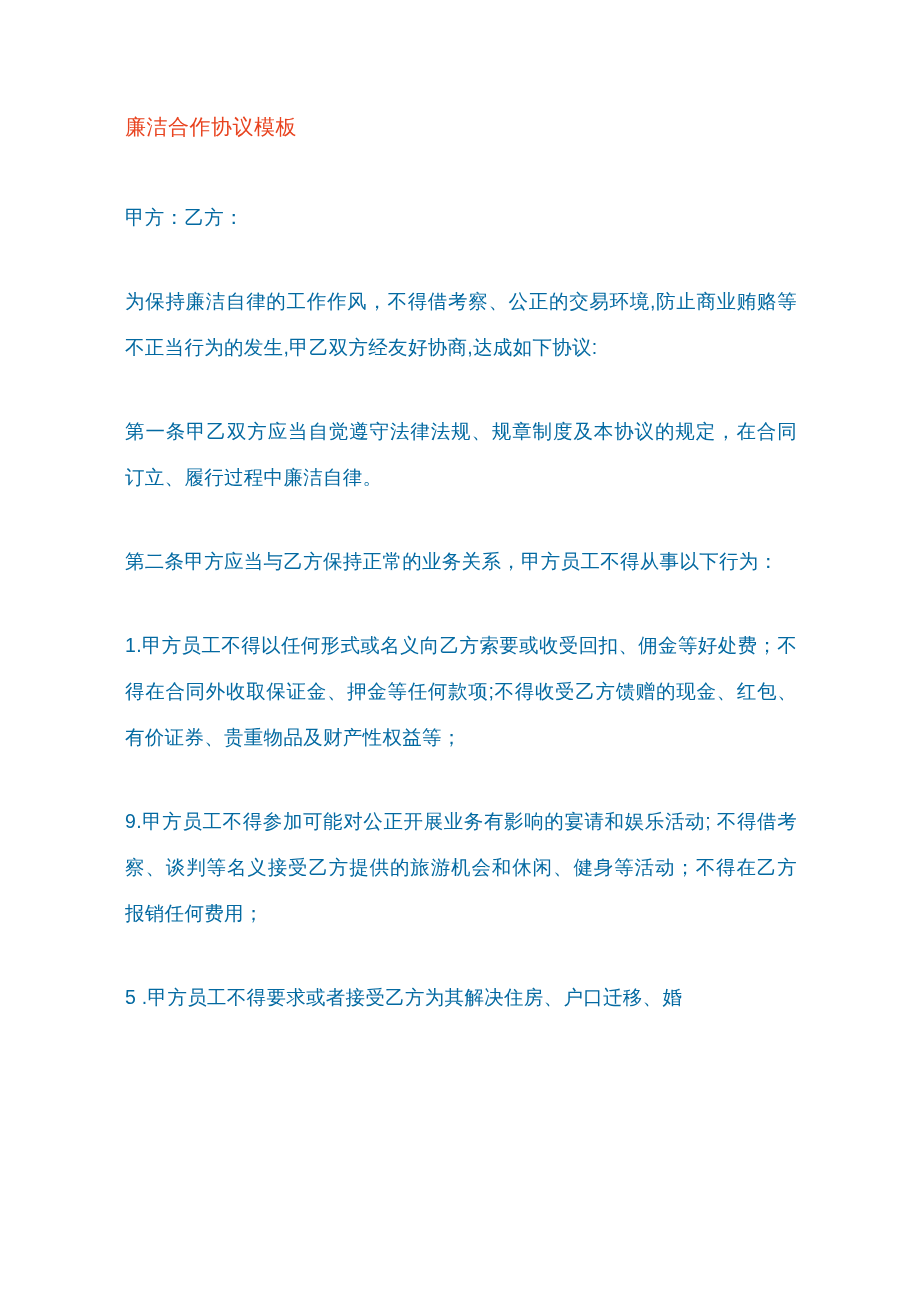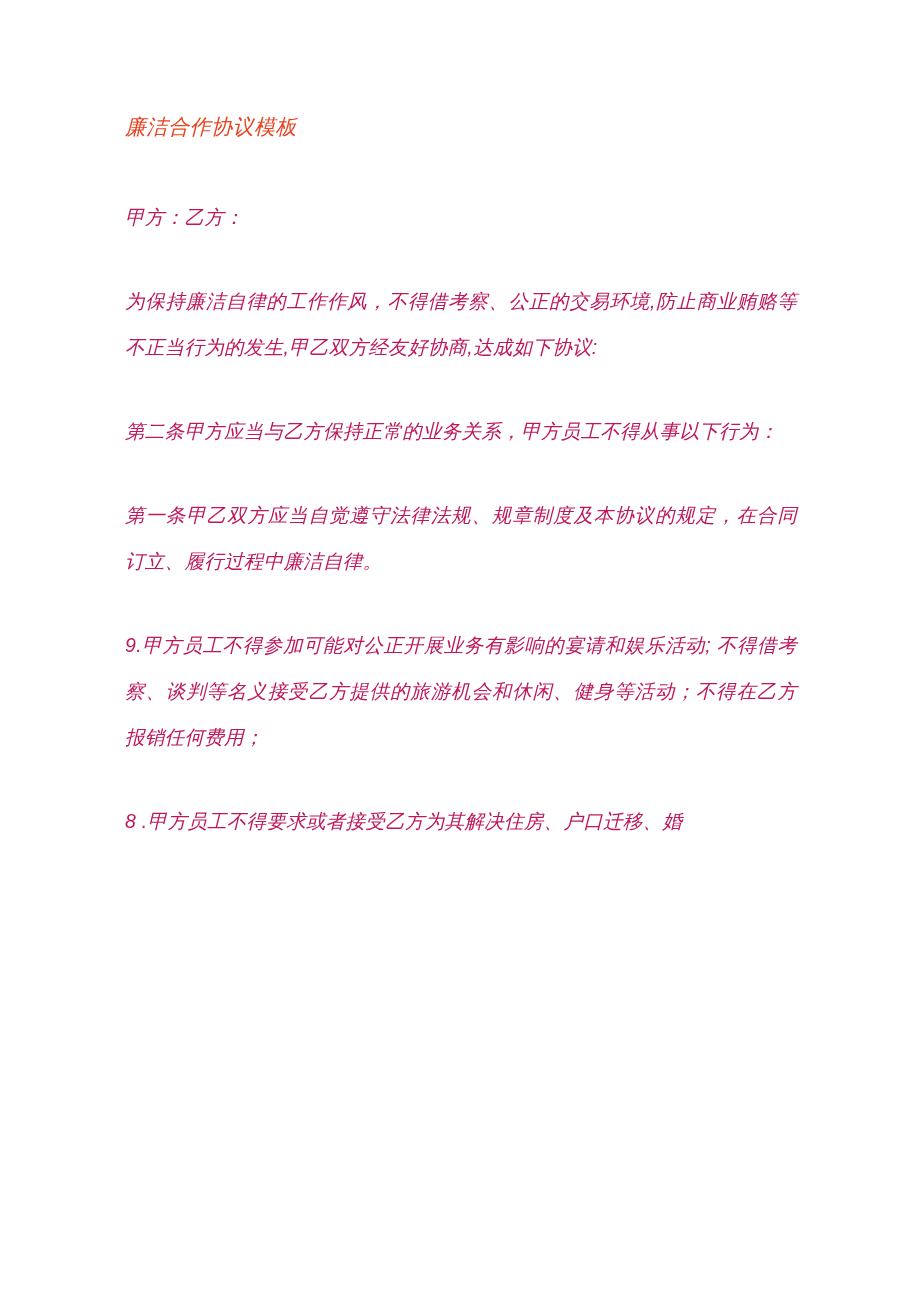--- a/index.html
+++ b/index.html
@@ -12,63 +12,63 @@
     color: #000000;
   }
   .page {
     position: relative;
     width: 920px;
     height: 1301px;
     margin: 0 auto;
     background: #ffffff;
     overflow: hidden;
     box-sizing: border-box;
-    font-style: italic;
   }
   .doc-body {
     position: absolute;
     left: 125px;
     top: 110px;
     width: 672px;
   }
   .doc-title {
     color: #e8431f;
     font-size: 21px;
     line-height: 34px;
     font-weight: 400;
     margin: 0 0 50px 0;
     letter-spacing: 0.5px;
   }
   .para {
     font-size: 19.5px;
     line-height: 46px;
     margin: 0 0 38px 0;
-    color: #be185d;
+    color: #0369a1;
     letter-spacing: 0.3px;
     text-align: justify;
   }
   .para:last-child {
     margin-bottom: 0;
   }
 </style>
 </head>
 <body>
 
 <div class="page">
   <div class="doc-body">
 
     <h1 class="doc-title">廉洁合作协议模板</h1>
 
     <p class="para">甲方：乙方：</p>
 
     <p class="para">为保持廉洁自律的工作作风，不得借考察、公正的交易环境,防止商业贿赂等不正当行为的发生,甲乙双方经友好协商,达成如下协议:</p>
 
+    <p class="para">第一条甲乙双方应当自觉遵守法律法规、规章制度及本协议的规定，在合同订立、履行过程中廉洁自律。</p>
+
     <p class="para">第二条甲方应当与乙方保持正常的业务关系，甲方员工不得从事以下行为：</p>
 
-    <p class="para">第一条甲乙双方应当自觉遵守法律法规、规章制度及本协议的规定，在合同订立、履行过程中廉洁自律。</p>
-
+    <p class="para">1.甲方员工不得以任何形式或名义向乙方索要或收受回扣、佣金等好处费；不得在合同外收取保证金、押金等任何款项;不得收受乙方馈赠的现金、红包、有价证券、贵重物品及财产性权益等；</p>
 
     <p class="para">9.甲方员工不得参加可能对公正开展业务有影响的宴请和娱乐活动; 不得借考察、谈判等名义接受乙方提供的旅游机会和休闲、健身等活动；不得在乙方报销任何费用；</p>
 
-    <p class="para">8 .甲方员工不得要求或者接受乙方为其解决住房、户口迁移、婚</p>
+    <p class="para">5 .甲方员工不得要求或者接受乙方为其解决住房、户口迁移、婚</p>
 
   </div>
 </div>
 
 </body></html>

